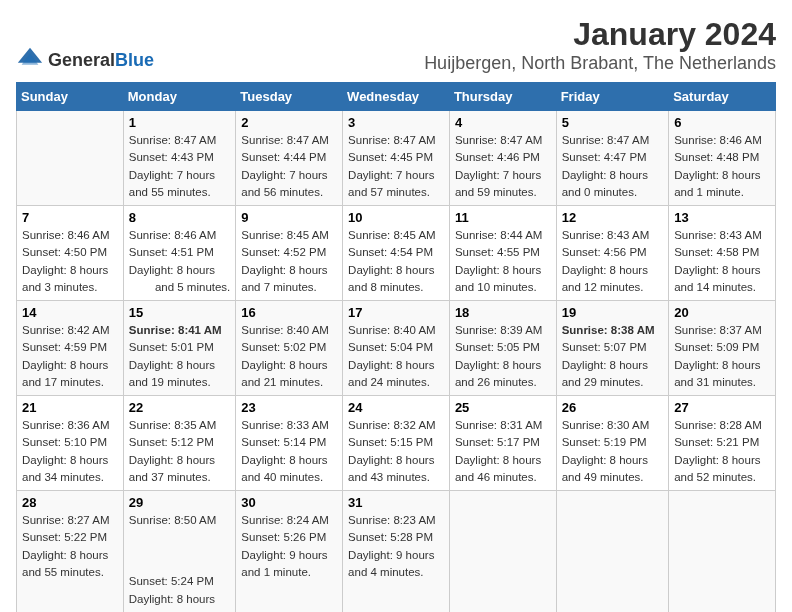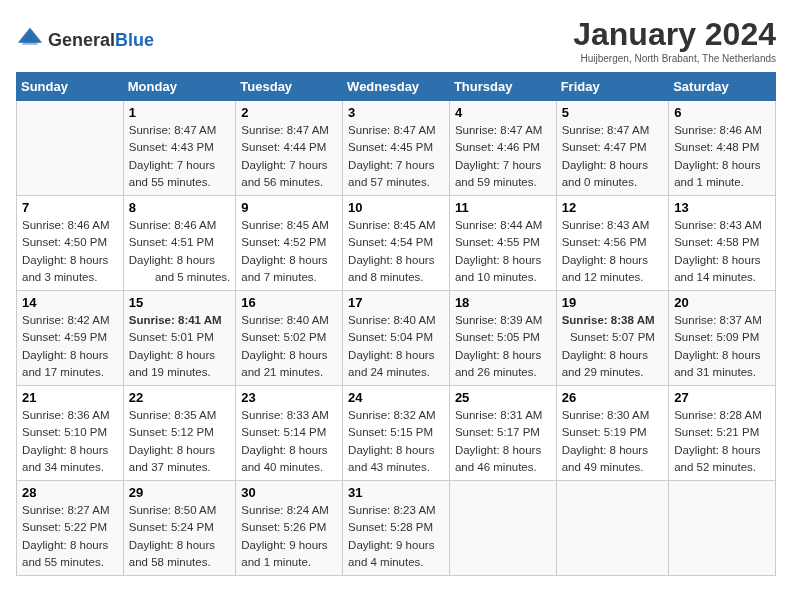--- a/index.html
+++ b/index.html
@@ -6,21 +6,21 @@
     body {
       font-family: Arial, sans-serif;
       background: #fff;
       width: 792px;
       min-height: 612px;
       padding: 16px;
     }
     .header-area {
       display: flex;
       justify-content: space-between;
-      align-items: center;
+      align-items: flex-end;
       margin-bottom: 8px;
     }
     .logo {
       display: flex;
       align-items: center;
       gap: 4px;
     }
     .logo-text-general {
       font-size: 18px;
       font-weight: bold;
@@ -38,21 +38,21 @@
     .title-area {
       text-align: right;
       margin-left: 8px;
     }
     .main-title {
       font-size: 32px;
       font-weight: bold;
       color: #333;
     }
     .subtitle {
-      font-size: 10px;
+      font-size: 18px;
       color: #555;
     }
     table {
       width: 100%;
       border-collapse: collapse;
       font-size: 11.5px;
     }
     thead tr th {
       background-color: #2e6fad;
       color: #fff;
@@ -285,21 +285,21 @@
             <span style="display: block;">Sunrise: 8:39 AM</span>
             <span style="display: block;">Sunset: 5:05 PM</span>
             <span style="display: block;">Daylight: 8 hours</span>
             <span style="display: block;">and 26 minutes.</span>
           </div>
         </td>
         <td>
           <span class="day-number">19</span>
           <div class="day-info">
             <span style="display: block; font-weight: bold;">Sunrise: 8:38 AM</span>
-            <span style="display: block; text-align: center;">Sunset: 5:07 PM</span>
+            <span style="display: block;">Sunset: 5:07 PM</span>
             <span style="display: block;">Daylight: 8 hours</span>
             <span style="display: block;">and 29 minutes.</span>
           </div>
         </td>
         <td>
           <span class="day-number">20</span>
           <div class="day-info">
             <span style="display: block;">Sunrise: 8:37 AM</span>
             <span style="display: block;">Sunset: 5:09 PM</span>
             <span style="display: block;">Daylight: 8 hours</span>
@@ -379,21 +379,21 @@
             <span style="display: block;">Sunrise: 8:27 AM</span>
             <span style="display: block;">Sunset: 5:22 PM</span>
             <span style="display: block;">Daylight: 8 hours</span>
             <span style="display: block;">and 55 minutes.</span>
           </div>
         </td>
         <td>
           <span class="day-number">29</span>
           <div class="day-info">
             <span style="display: block;">Sunrise: 8:50 AM</span>
-            <span style="display: block;">Sunset: 5:24 PM</span>
+            <span style="display: block; margin-top: 44px;">Sunset: 5:24 PM</span>
             <span style="display: block;">Daylight: 8 hours</span>
             <span style="display: block;">and 58 minutes.</span>
           </div>
         </td>
         <td>
           <span class="day-number">30</span>
           <div class="day-info">
             <span style="display: block;">Sunrise: 8:24 AM</span>
             <span style="display: block;">Sunset: 5:26 PM</span>
             <span style="display: block;">Daylight: 9 hours</span>

